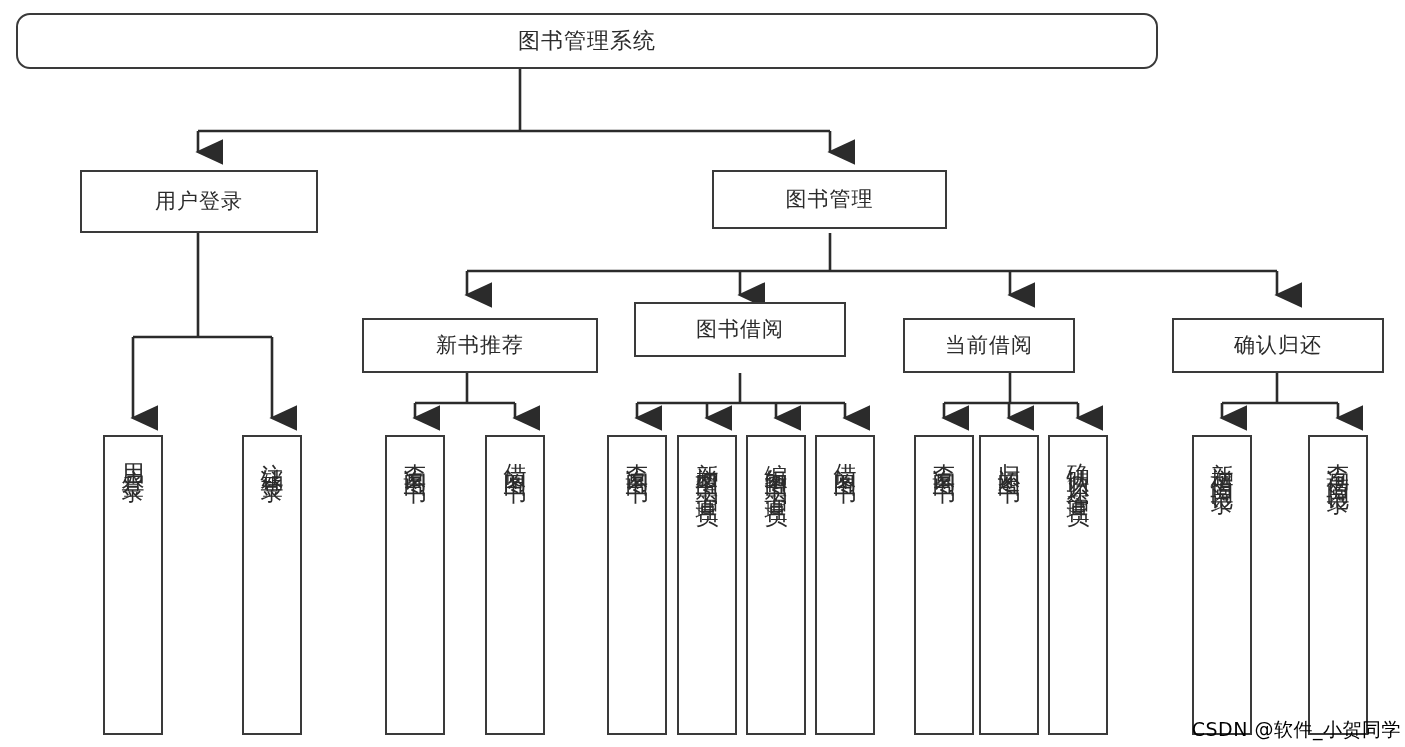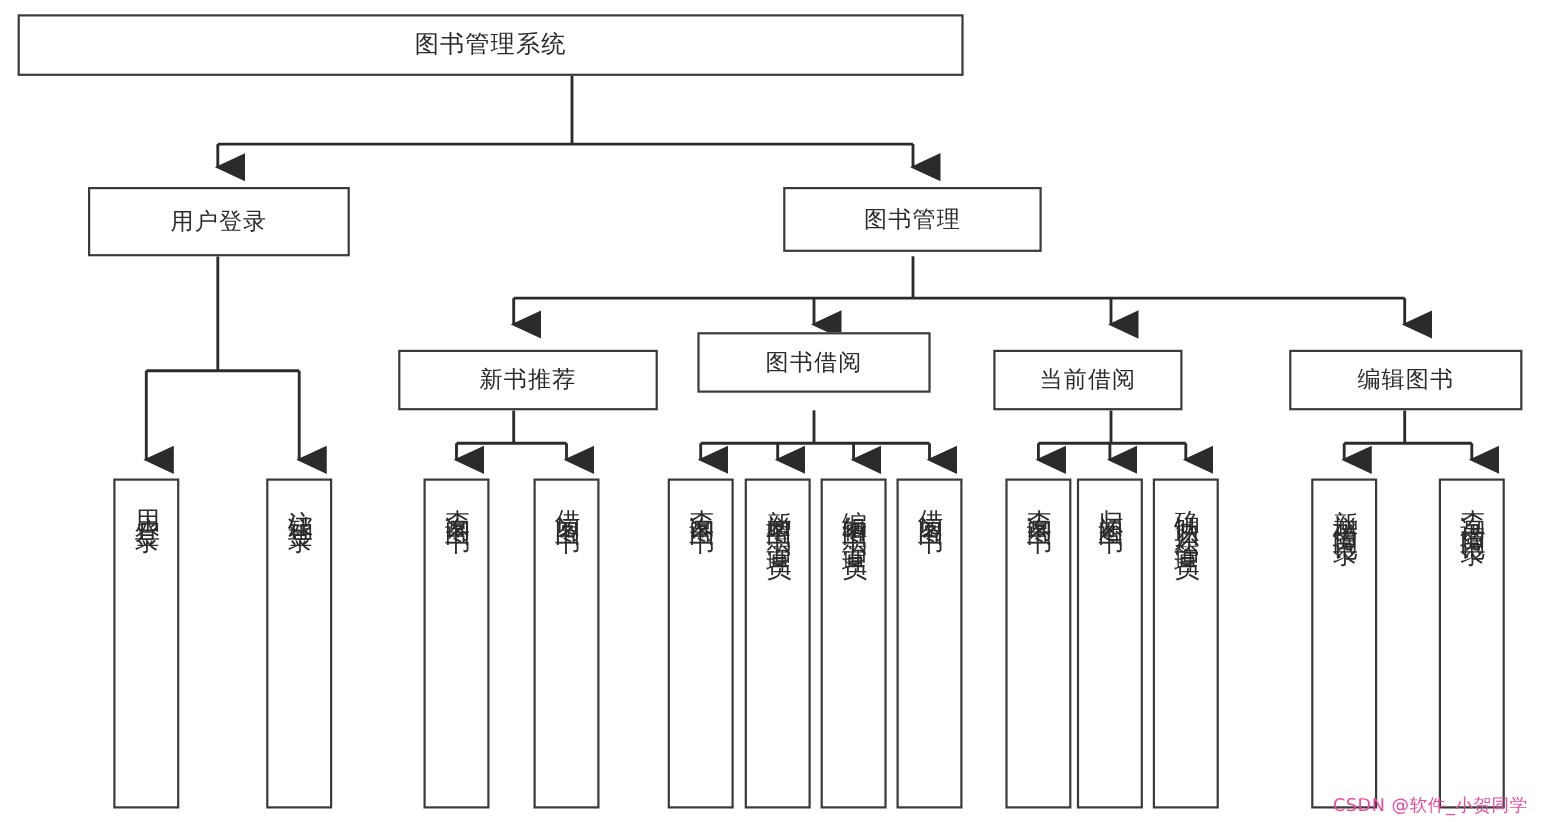--- a/index.html
+++ b/index.html
@@ -59,24 +59,24 @@
     writing-mode: vertical-rl;
     text-orientation: upright;
     font-size: 23px;
     line-height: 1.0;
     letter-spacing: 6px;
     white-space: nowrap;
     text-align: left;
   }
   .watermark {
     position: absolute;
-    right: 16px;
+    right: 4px;
     bottom: 4px;
-    font-size: 16px;
-    color: #ec4899;
+    font-size: 19px;
+    color: #000000;
     letter-spacing: 0.5px;
     white-space: nowrap;
     user-select: none;
   }
 </style>
 </head>
 <body>
 
 <div id="diagram-root">
 
@@ -123,42 +123,42 @@
       <path d="M 1009 403 L 1009 418" marker-end="url(#arrow)"></path>
       <path d="M 1078 403 L 1078 418" marker-end="url(#arrow)"></path>
 
       <path d="M 1277 373 L 1277 403"></path>
       <path d="M 1222 403 L 1338 403"></path>
       <path d="M 1222 403 L 1222 418" marker-end="url(#arrow)"></path>
       <path d="M 1338 403 L 1338 418" marker-end="url(#arrow)"></path>
     </g>
   </svg>
 
-  <div class="node root horizontal" style="left:16px; top:13px; width:860px; height:56px;">
+  <div class="node root horizontal" style="left:16px; top:13px; width:1142px; height:56px;border-radius:14px;">
     <span class="label">图书管理系统</span>
   </div>
 
   <div class="node horizontal" style="left:80px; top:170px; width:238px; height:63px;">
     <span class="label">用户登录</span>
   </div>
   <div class="node horizontal" style="left:712px; top:170px; width:235px; height:59px;">
     <span class="label">图书管理</span>
   </div>
 
   <div class="node horizontal" style="left:362px; top:318px; width:236px; height:55px;">
     <span class="label">新书推荐</span>
   </div>
   <div class="node horizontal" style="left:634px; top:302px; width:212px; height:55px;align-items:center;">
     <span class="label">图书借阅</span>
   </div>
   <div class="node horizontal" style="left:903px; top:318px; width:172px; height:55px;">
     <span class="label">当前借阅</span>
   </div>
   <div class="node horizontal" style="left:1172px; top:318px; width:212px; height:55px;">
-    <span class="label">编辑图书</span>
+    <span class="label">确认归还</span>
   </div>
 
   <div class="node vertical" style="left:103px; top:435px; width:60px; height:300px;">
     <span class="label">用户登录</span>
   </div>
   <div class="node vertical" style="left:242px; top:435px; width:60px; height:300px;">
     <span class="label">注销登录</span>
   </div>
 
   <div class="node vertical" style="left:385px; top:435px; width:60px; height:300px;">

